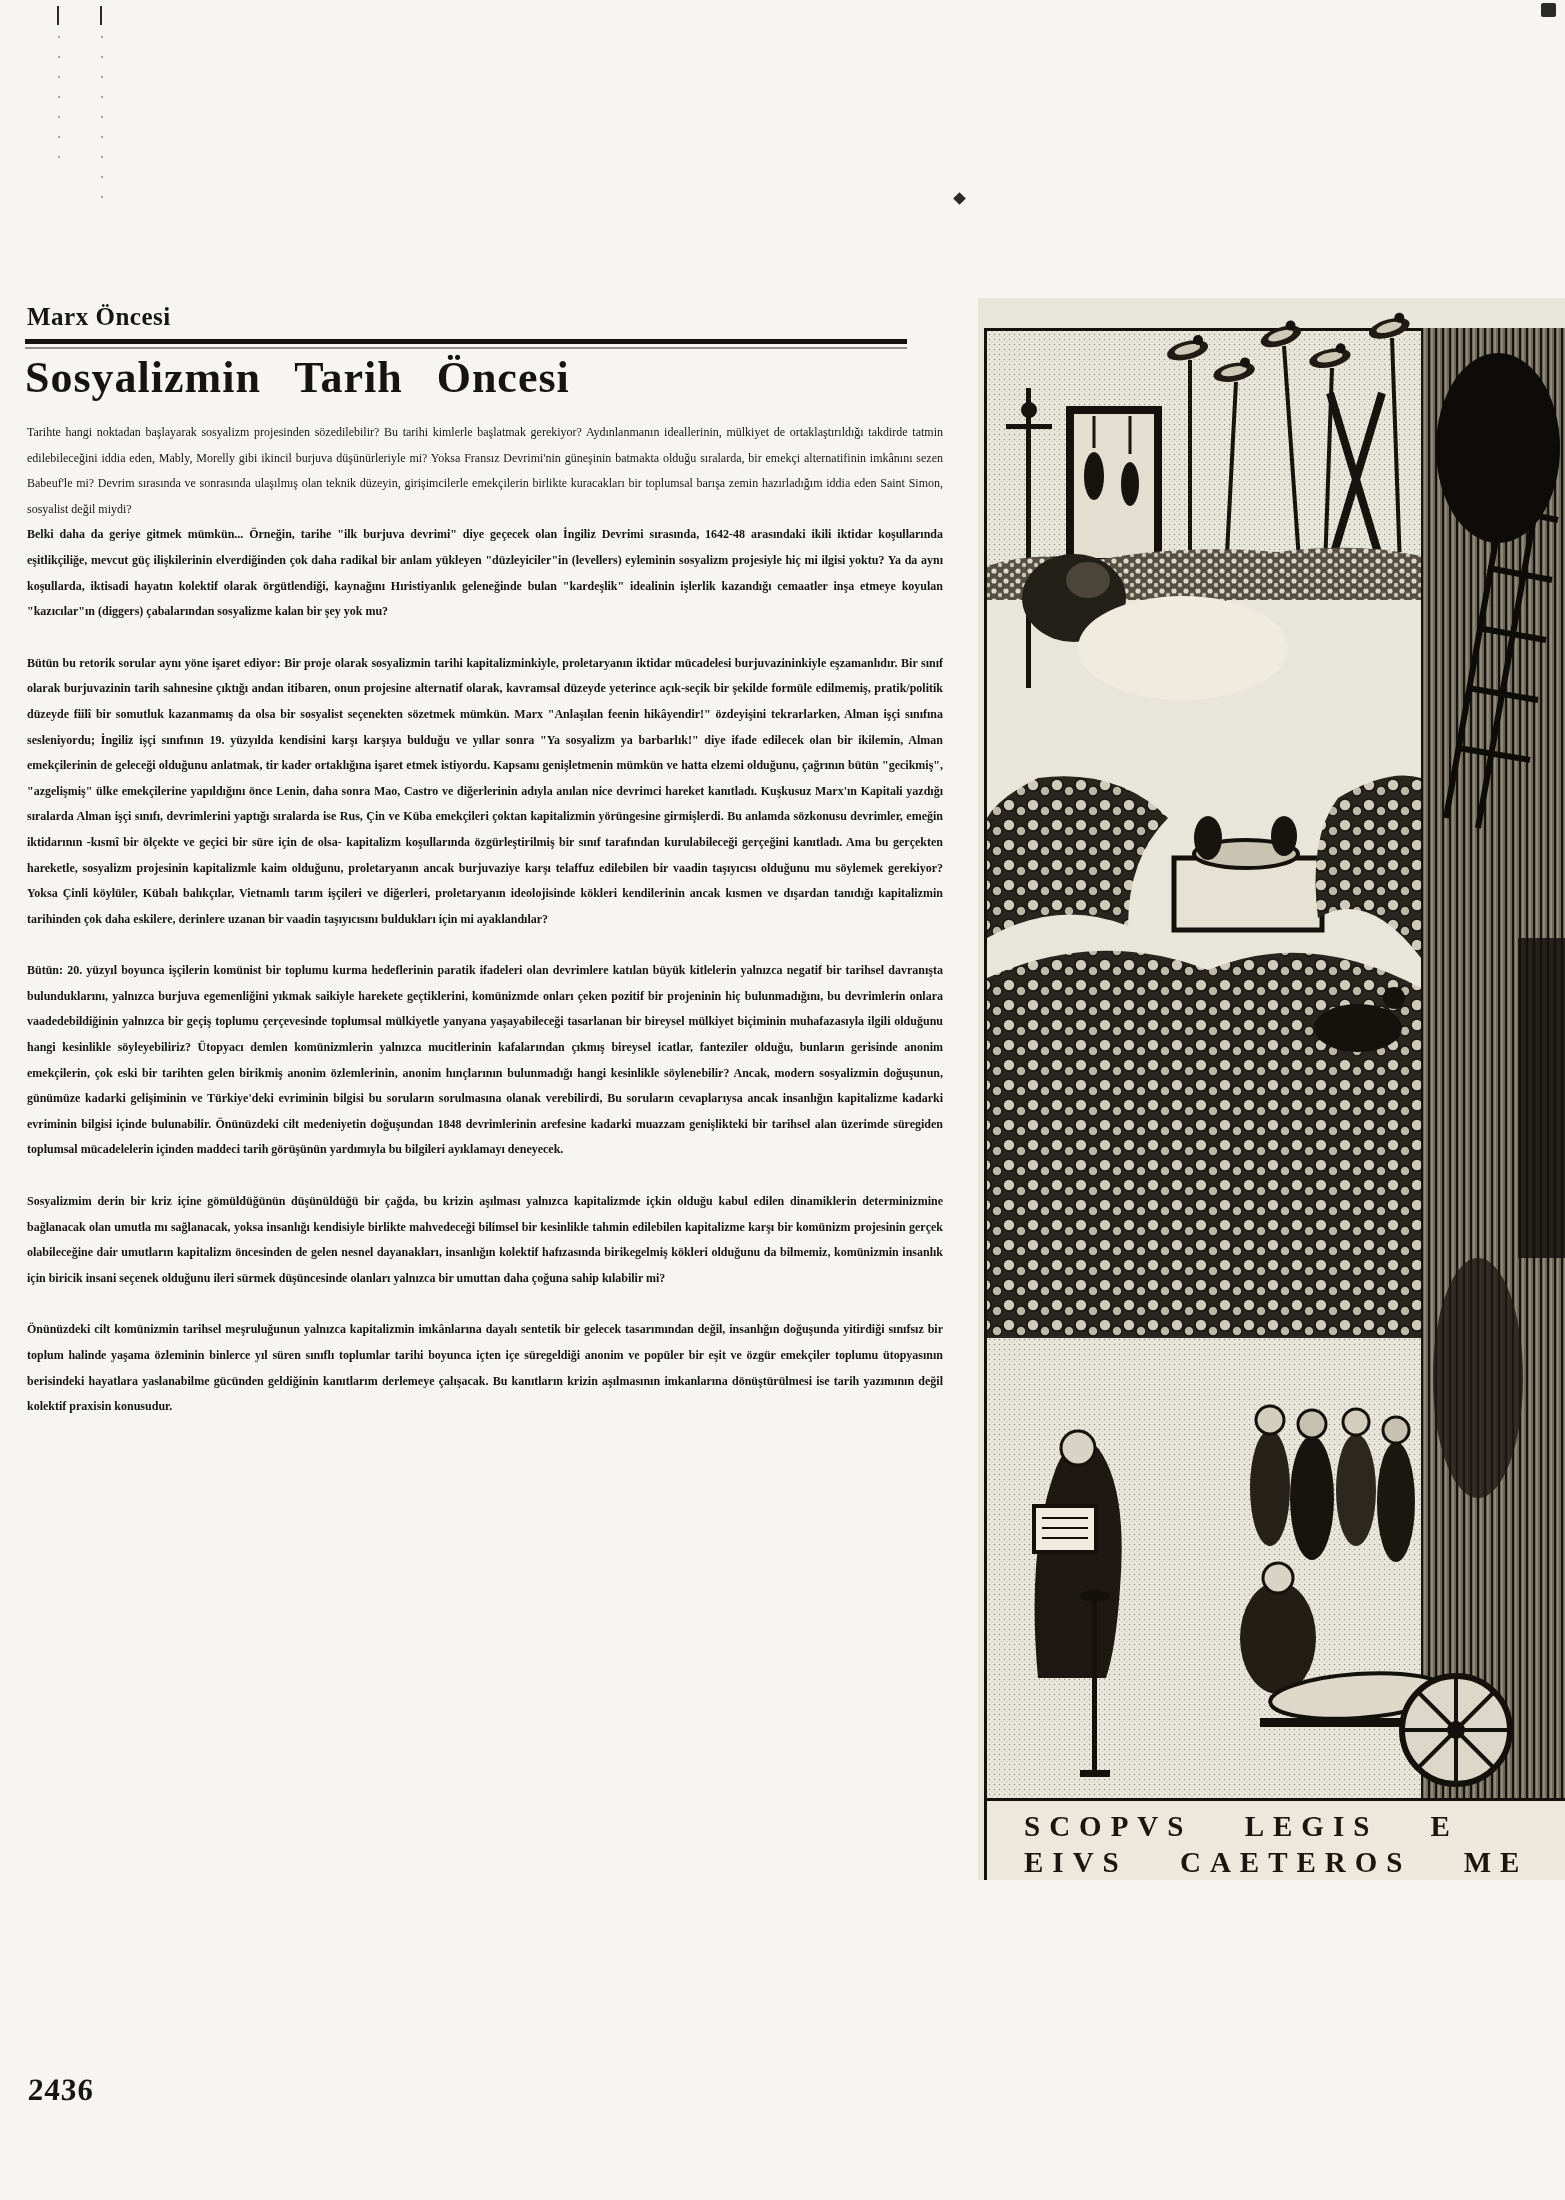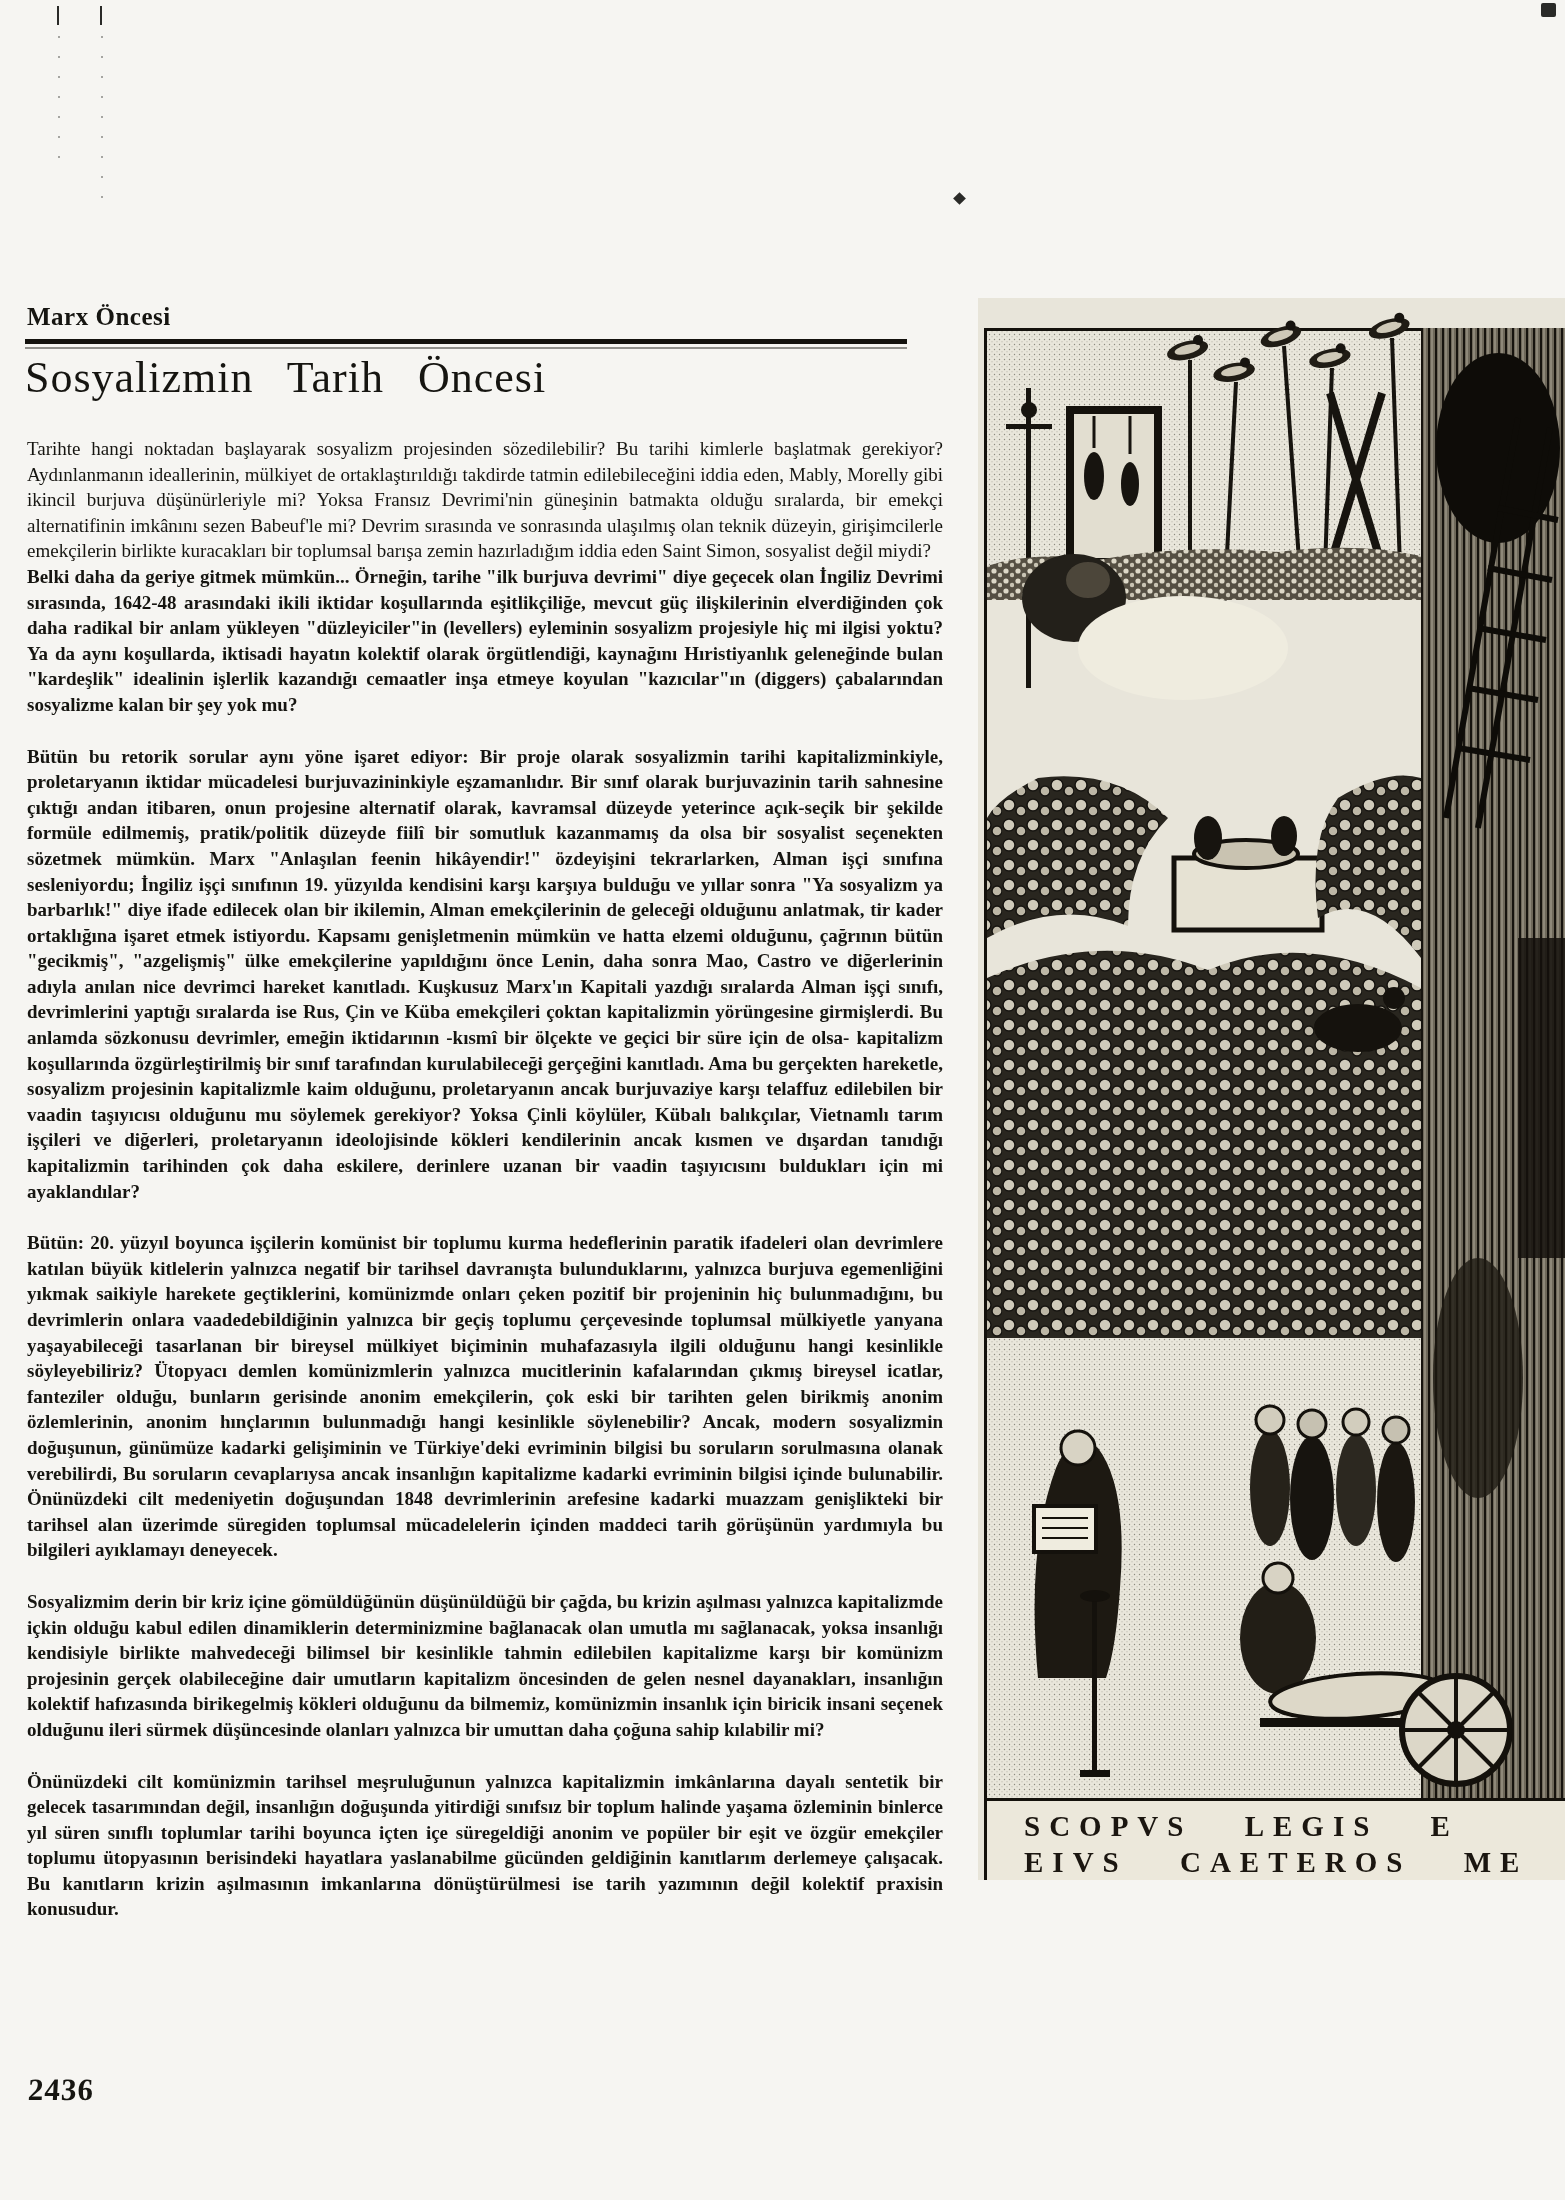--- a/index.html
+++ b/index.html
@@ -14,25 +14,25 @@
       to bottom,#8a8a86 0 2px,transparent 2px 20px);opacity:.75;
   }
   .kicker{
     position:absolute;left:27px;top:303px;width:900px;
     font-size:25px;letter-spacing:.5px;font-weight:600;
   }
   .rule-thick{position:absolute;left:25px;top:339px;width:882px;height:5px;background:#14120e;}
   .rule-thin{position:absolute;left:25px;top:347px;width:882px;height:2px;background:#3c3a36;opacity:.55;}
   .headline{
     position:absolute;left:25px;top:352px;width:930px;
-    font-size:44px;font-weight:normal;letter-spacing:1px;word-spacing:22px;
+    font-size:44px;font-weight:bold;letter-spacing:1px;word-spacing:22px;
   }
   .body-col{
     position:absolute;left:27px;top:420px;width:916px;
-    font-size:19px;line-height:25.6px;text-align:justify;margin-top:16px;
+    font-size:12px;line-height:25.6px;text-align:justify;
   }
   .body-col p{margin:0;}
   .body-col p + p{margin-top:26px;font-weight:bold;}
   .body-col p.cont{margin-top:0;}
   .engraving{
     position:absolute;left:978px;top:298px;width:587px;height:1582px;border-radius:20px;
   }
   .engraving svg{display:block;}
   .pageno{
     position:absolute;left:28px;top:2072px;

